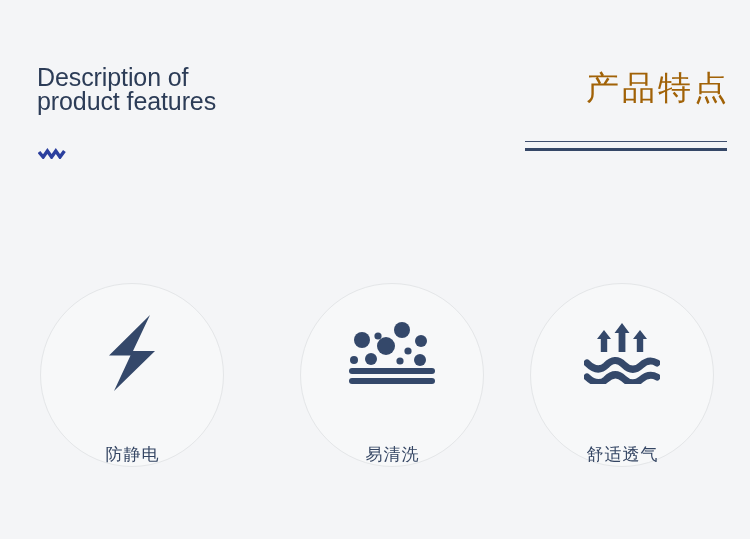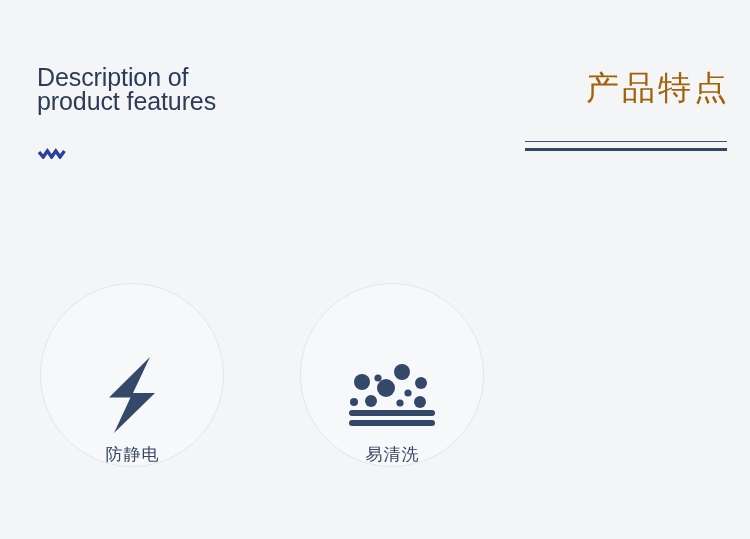--- a/index.html
+++ b/index.html
@@ -101,21 +101,21 @@
     top: 0;
     width: 184px;
     height: 184px;
     border-radius: 50%;
     border: 1px solid #e4e6e8;
     background: #f7f8f9;
     box-sizing: border-box;
     display: flex;
     flex-direction: column;
     align-items: center;
-    justify-content: flex-end;
+    justify-content: space-between;
   }
   .feature-1 { left: 40px; }
   .feature-2 { left: 300px; }
   .feature-3 { left: 530px; }
 
   .feature-icon {
     margin-top: 38px;
     height: 62px;
     display: flex;
     align-items: center;
@@ -185,16 +185,32 @@
             <circle cx="72" cy="38" r="6"></circle>
             <circle cx="6" cy="38" r="4"></circle>
           </g>
           <rect x="1" y="46" width="86" height="6" rx="3" fill="#34486a"></rect>
           <rect x="1" y="56" width="86" height="6" rx="3" fill="#34486a"></rect>
         </svg>
       </div>
       <div class="feature-label">易清洗</div>
     </div>
 
+    <div class="feature feature-3">
+      <div class="feature-icon">
+        <svg width="76" height="62" viewBox="0 0 76 62">
+          <g fill="#34486a">
+            <path d="M20 8 L27 17 L23.2 17 L23.2 30 L16.8 30 L16.8 17 L13 17 Z"></path>
+            <path d="M38 1 L45.5 11 L41.4 11 L41.4 30 L34.6 30 L34.6 11 L30.5 11 Z"></path>
+            <path d="M56 8 L63 17 L59.2 17 L59.2 30 L52.8 30 L52.8 17 L49 17 Z"></path>
+          </g>
+          <g fill="none" stroke="#34486a" stroke-width="7" stroke-linecap="round">
+            <path d="M3 41 Q13.5 51.5 22 43.5 Q31 34 39.5 42.5 Q48.5 51.5 57 43.5 Q65 36 73 41"></path>
+            <path d="M3 55 Q13.5 65 22 57.5 Q31 48.5 39.5 56.5 Q48.5 65 57 57.5 Q65 50.5 73 55"></path>
+          </g>
+        </svg>
+      </div>
+      <div class="feature-label">舒适透气</div>
+    </div>
 
   </div>
 
 </div>
 
 </body></html>

